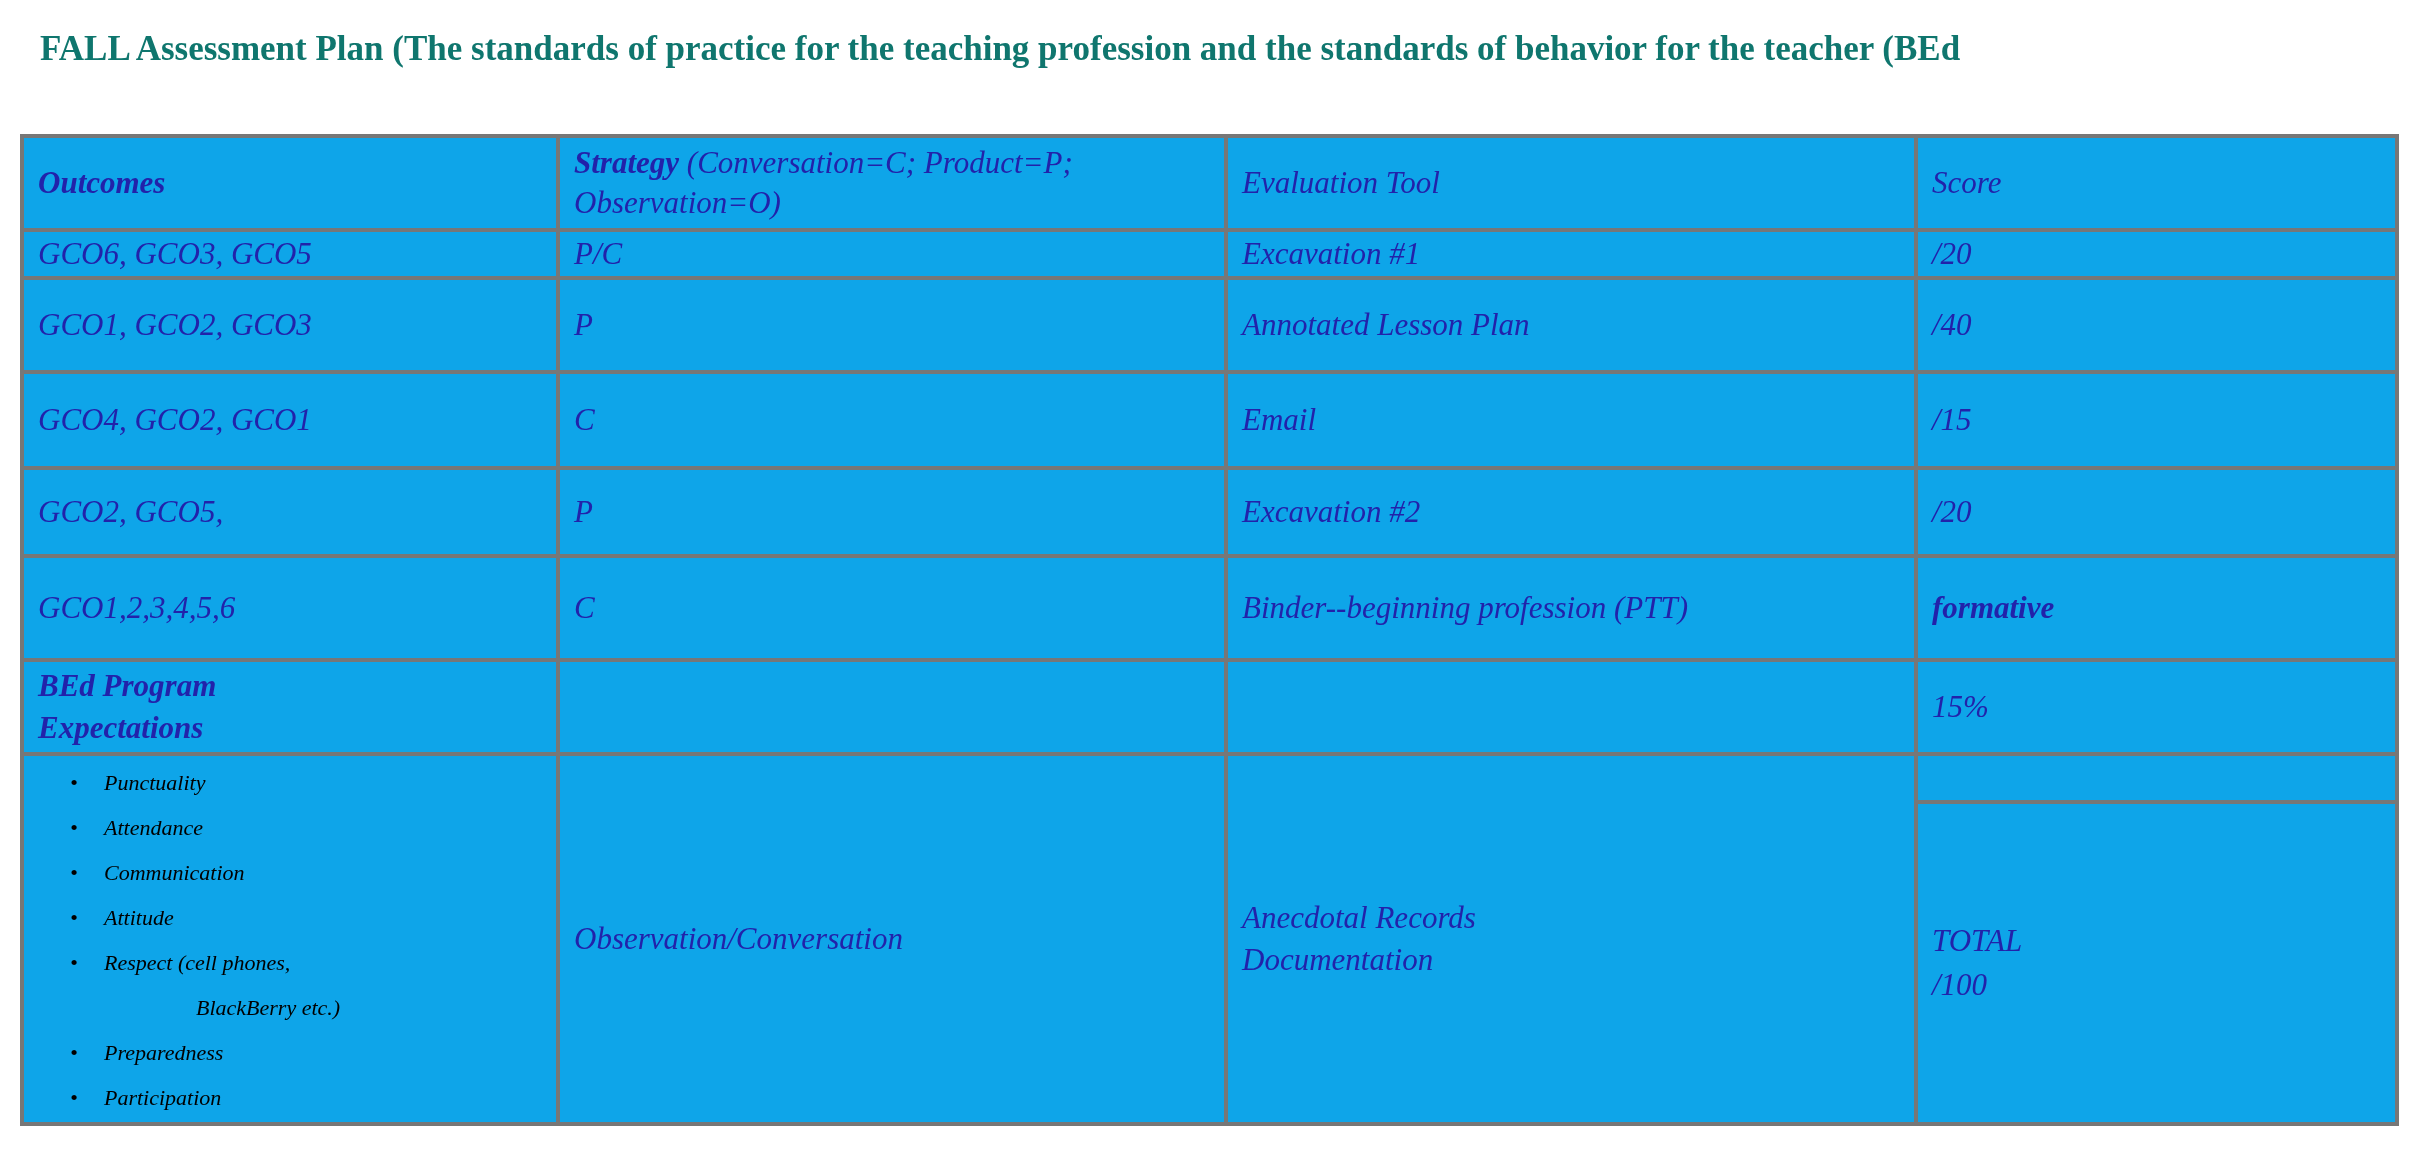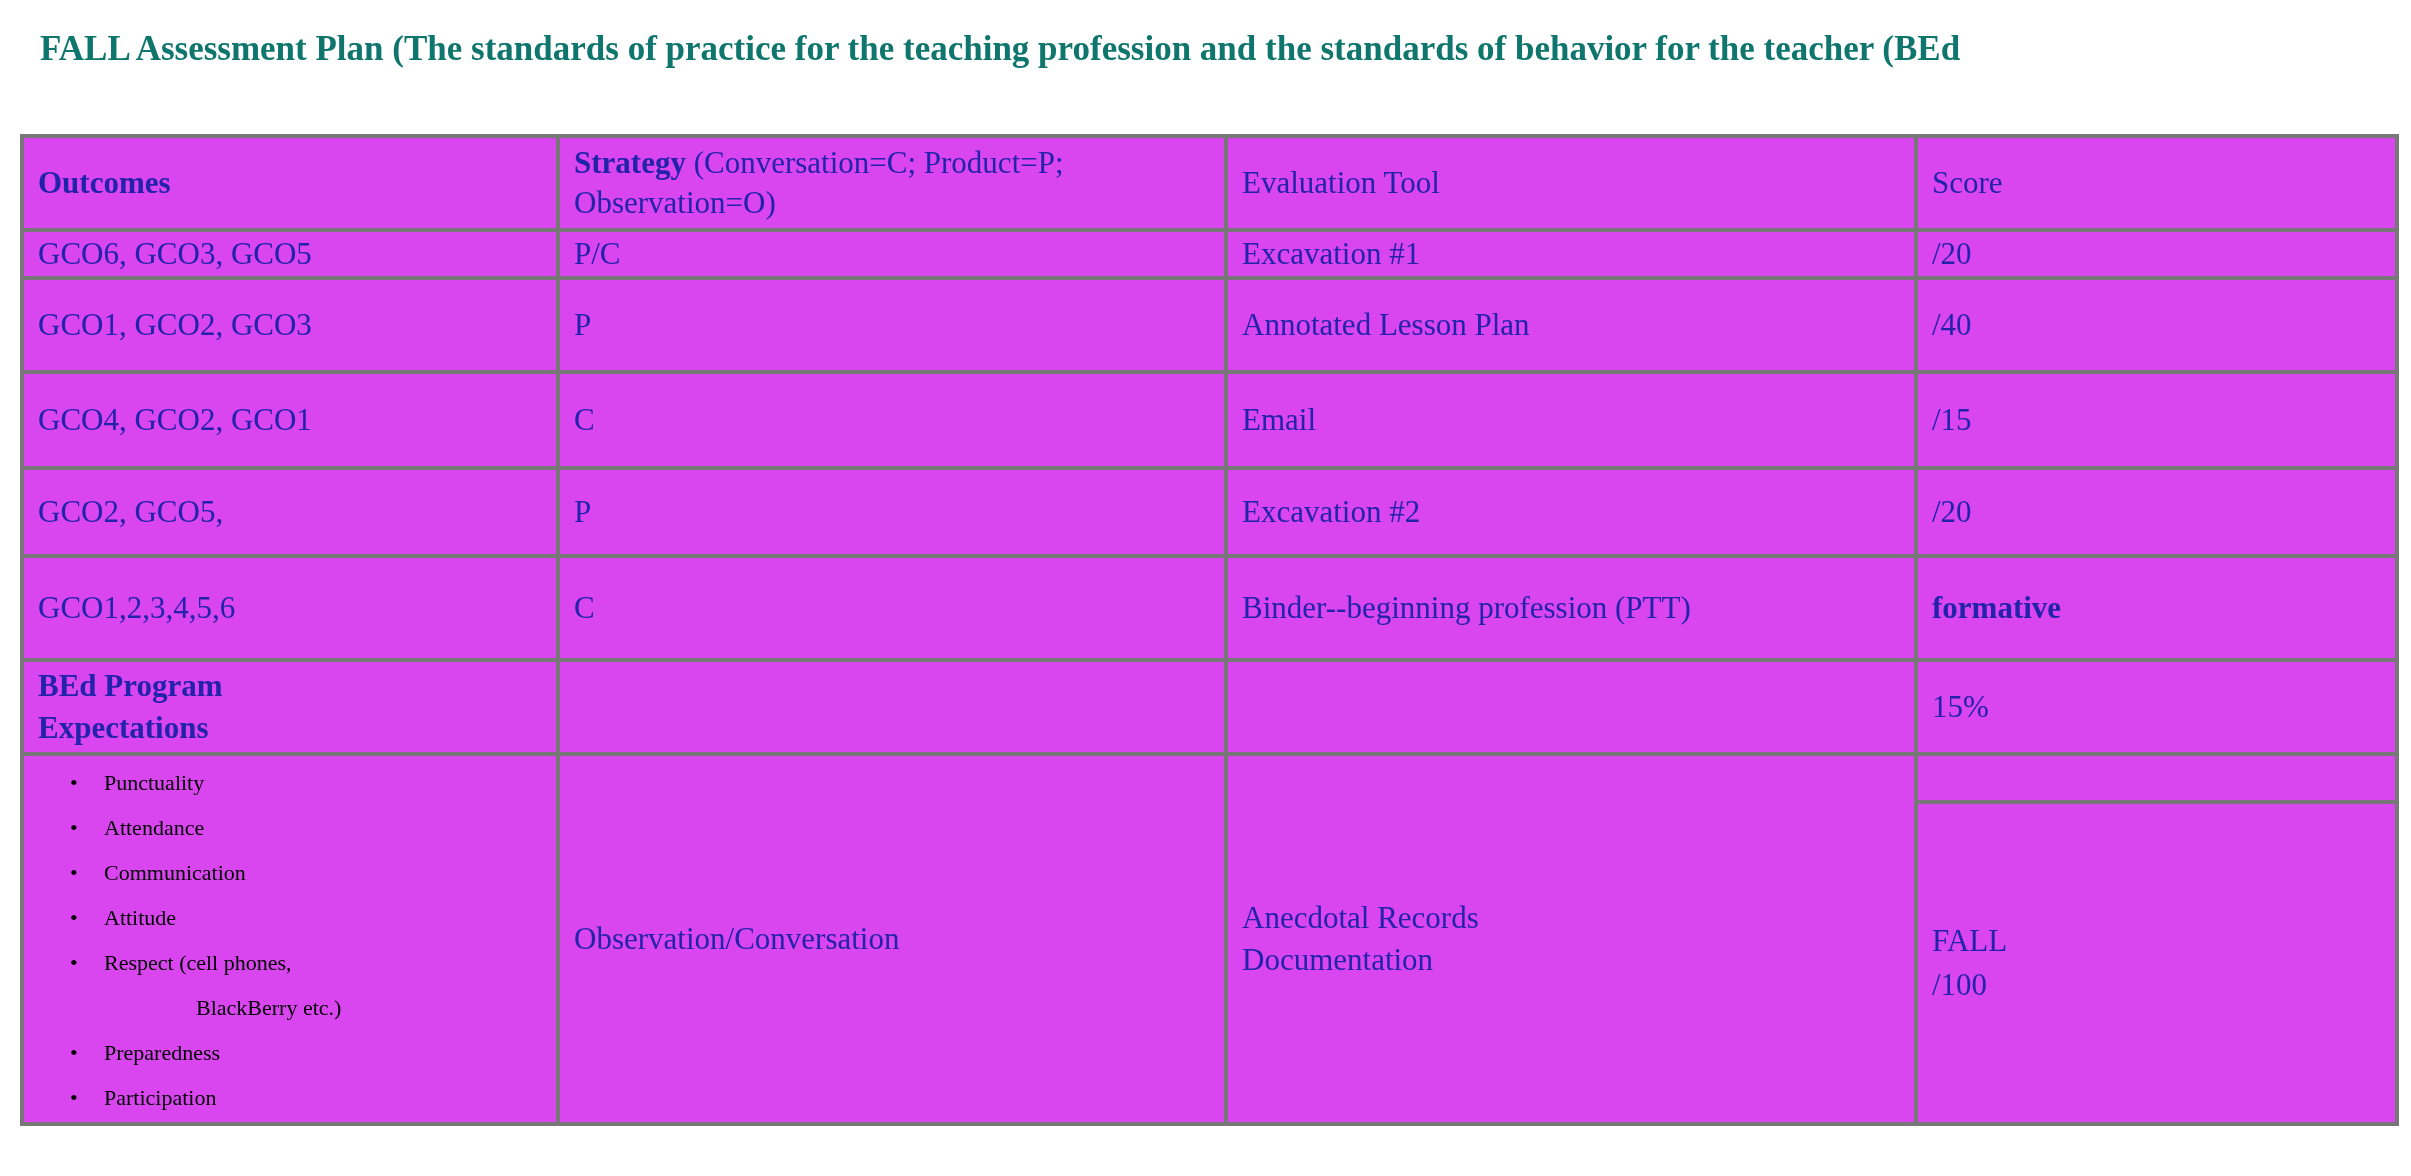--- a/index.html
+++ b/index.html
@@ -9,21 +9,22 @@
     color:#000;overflow:hidden;
   }
   .title{
     margin:26px 28px 0 40px;
     font-size:35px;line-height:46px;font-weight:bold;
     color:#0f766e;
   }
   table.plan{
     border-collapse:collapse;table-layout:fixed;
     margin:62px 0 8px 20px;width:2375px;
-    background:#d946ef;
+    background:#0ea5e9;
+    font-style:italic;
   }
   table.plan td{
     border:4px solid #777777;
     font-size:31px;line-height:40px;
     color:#2222AA;
     padding:2px 14px;
     vertical-align:middle;
     overflow:hidden;
   }
   td.black{color:#000000;}
@@ -127,18 +128,18 @@
     </td>
     <td class="black" rowspan="2">Observation/Conversation</td>
     <td class="black two-line" rowspan="2">
       <div>Anecdotal Records</div>
       <div>Documentation</div>
     </td>
     <td></td>
   </tr>
   <tr style="height:320px">
     <td class="center black total-cell">
-      <div>FALL</div>
+      <div>TOTAL</div>
       <div>/100</div>
     </td>
   </tr>
 </tbody>
   </table>
 
 </body></html>

